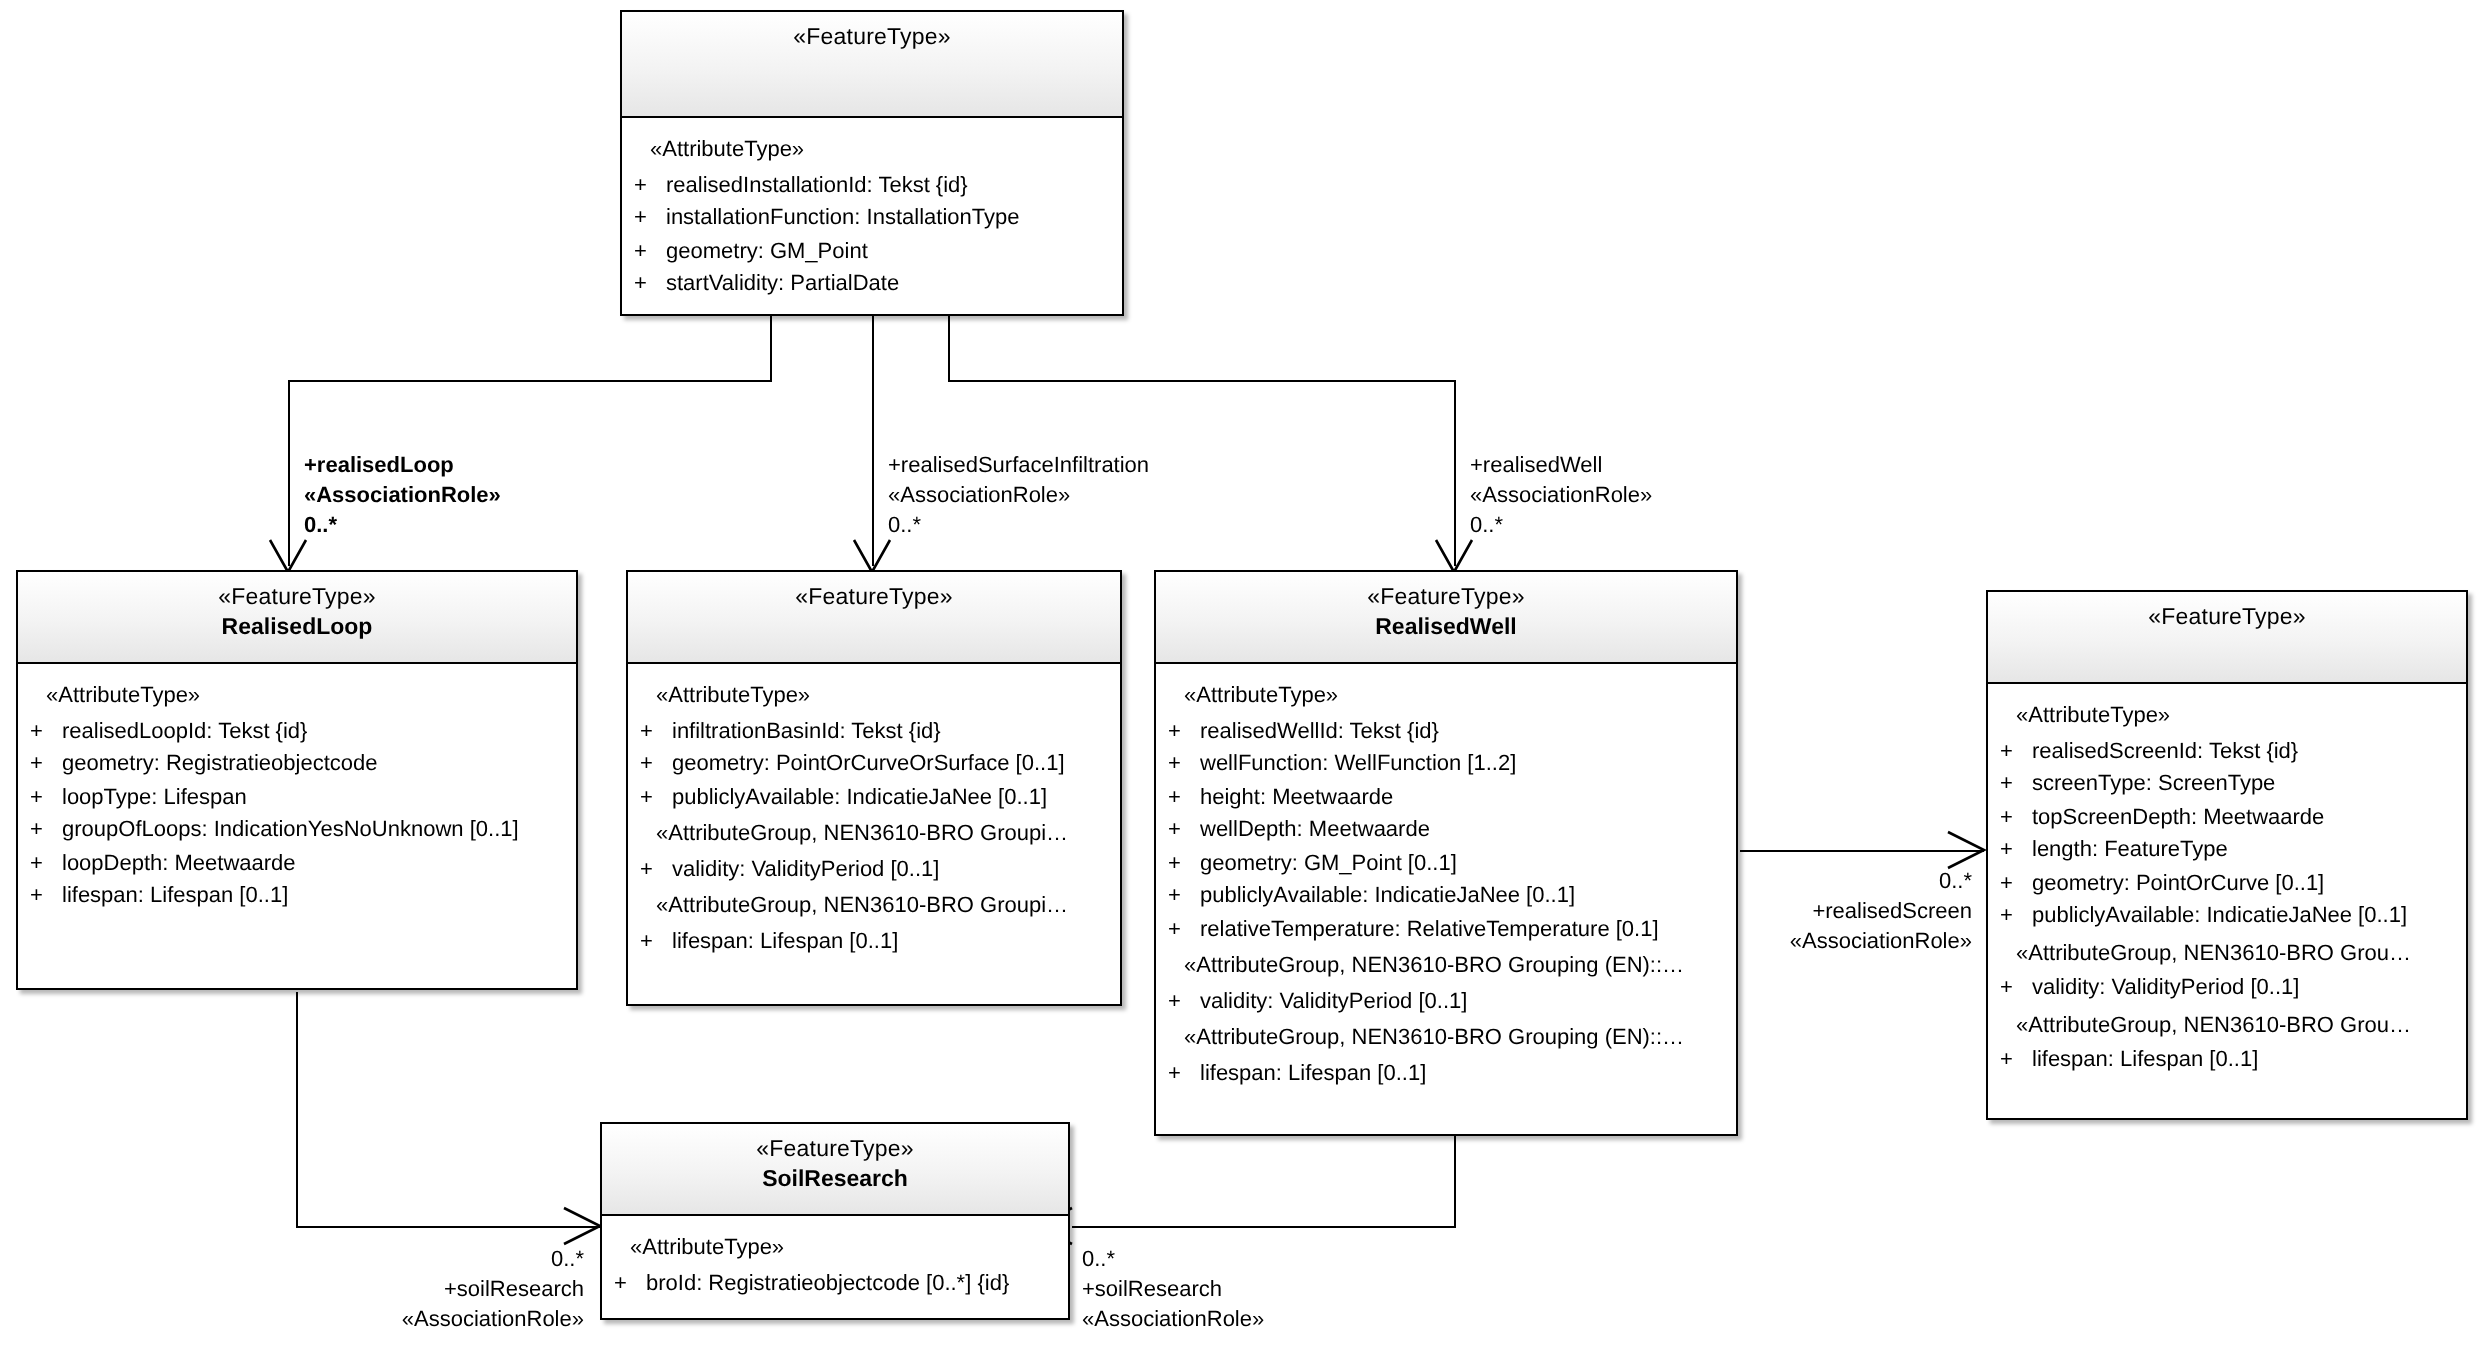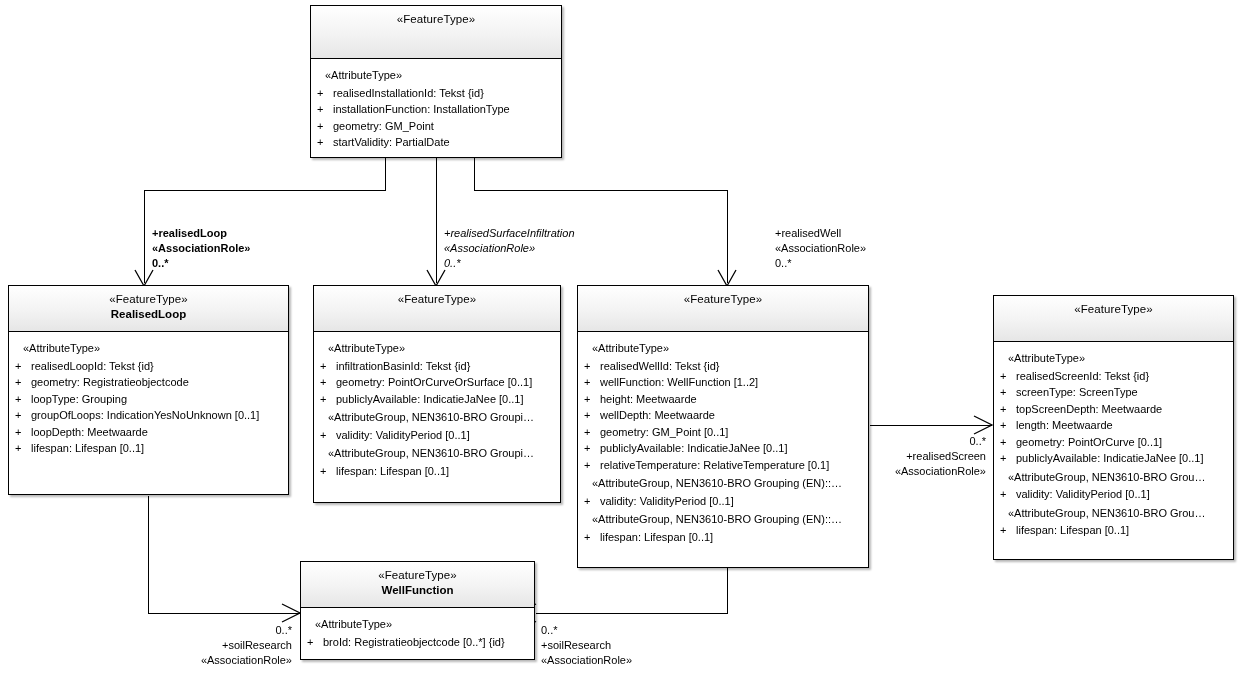--- a/index.html
+++ b/index.html
@@ -147,27 +147,27 @@
       <polyline points="20,2 2,11 20,20" fill="none" stroke="#000" stroke-width="1.3"></polyline>
     </svg>
   </div>
 
   <div class="lbl" style="left:152px; top:226px;font-weight:bold;">
     <div>+realisedLoop</div>
     <div>«AssociationRole»</div>
     <div>0..*</div>
   </div>
 
-  <div class="lbl" style="left:444px; top:226px;font-style:italic;">
+  <div class="lbl" style="left:444px; top:226px;">
     <div>+realisedSurfaceInfiltration</div>
     <div>«AssociationRole»</div>
     <div>0..*</div>
   </div>
 
-  <div class="lbl" style="left:735px; top:226px;margin-left:40px;">
+  <div class="lbl" style="left:735px; top:226px;">
     <div>+realisedWell</div>
     <div>«AssociationRole»</div>
     <div>0..*</div>
   </div>
 
   <div class="lbl r" style="left:858px; top:434px; width:128px;">
     <div>0..*</div>
     <div>+realisedScreen</div>
     <div>«AssociationRole»</div>
   </div>
@@ -219,21 +219,21 @@
       <div class="attr">
           <span class="vis">+</span>
           <span class="txt">realisedLoopId: Tekst {id}</span>
         </div>
       <div class="attr">
           <span class="vis">+</span>
           <span class="txt">geometry: Registratieobjectcode</span>
         </div>
       <div class="attr">
           <span class="vis">+</span>
-          <span class="txt">loopType: Grouping</span>
+          <span class="txt">loopType: Lifespan</span>
         </div>
       <div class="attr">
           <span class="vis">+</span>
           <span class="txt">groupOfLoops: IndicationYesNoUnknown [0..1]</span>
         </div>
       <div class="attr">
           <span class="vis">+</span>
           <span class="txt">loopDepth: Meetwaarde</span>
         </div>
       <div class="attr">
@@ -270,20 +270,21 @@
       <div class="attr">
           <span class="vis">+</span>
           <span class="txt">lifespan: Lifespan [0..1]</span>
         </div>
     </div>
   </div>
 
   <div class="uml-class" style="left:577px; top:285px; width:292px; height:283px;">
     <div class="uml-header" style="height:46px;">
       <div class="stereo">«FeatureType»</div>
+      <div class="cname">RealisedWell</div>
     </div>
     <div class="uml-body">
       <div class="grp">«AttributeType»</div>
       <div class="attr">
           <span class="vis">+</span>
           <span class="txt">realisedWellId: Tekst {id}</span>
         </div>
       <div class="attr">
           <span class="vis">+</span>
           <span class="txt">wellFunction: WellFunction [1..2]</span>
@@ -334,21 +335,21 @@
       <div class="attr">
           <span class="vis">+</span>
           <span class="txt">screenType: ScreenType</span>
         </div>
       <div class="attr">
           <span class="vis">+</span>
           <span class="txt">topScreenDepth: Meetwaarde</span>
         </div>
       <div class="attr">
           <span class="vis">+</span>
-          <span class="txt">length: Meetwaarde</span>
+          <span class="txt">length: FeatureType</span>
         </div>
       <div class="attr">
           <span class="vis">+</span>
           <span class="txt">geometry: PointOrCurve [0..1]</span>
         </div>
       <div class="attr">
           <span class="vis">+</span>
           <span class="txt">publiclyAvailable: IndicatieJaNee [0..1]</span>
         </div>
       <div class="grp">«AttributeGroup, NEN3610-BRO Grou…</div>
@@ -360,21 +361,21 @@
       <div class="attr">
           <span class="vis">+</span>
           <span class="txt">lifespan: Lifespan [0..1]</span>
         </div>
     </div>
   </div>
 
   <div class="uml-class" style="left:300px; top:561px; width:235px; height:99px;">
     <div class="uml-header" style="height:46px;">
       <div class="stereo">«FeatureType»</div>
-      <div class="cname">WellFunction</div>
+      <div class="cname">SoilResearch</div>
     </div>
     <div class="uml-body">
       <div class="grp">«AttributeType»</div>
       <div class="attr">
           <span class="vis">+</span>
           <span class="txt">broId: Registratieobjectcode [0..*] {id}</span>
         </div>
     </div>
   </div>
 

